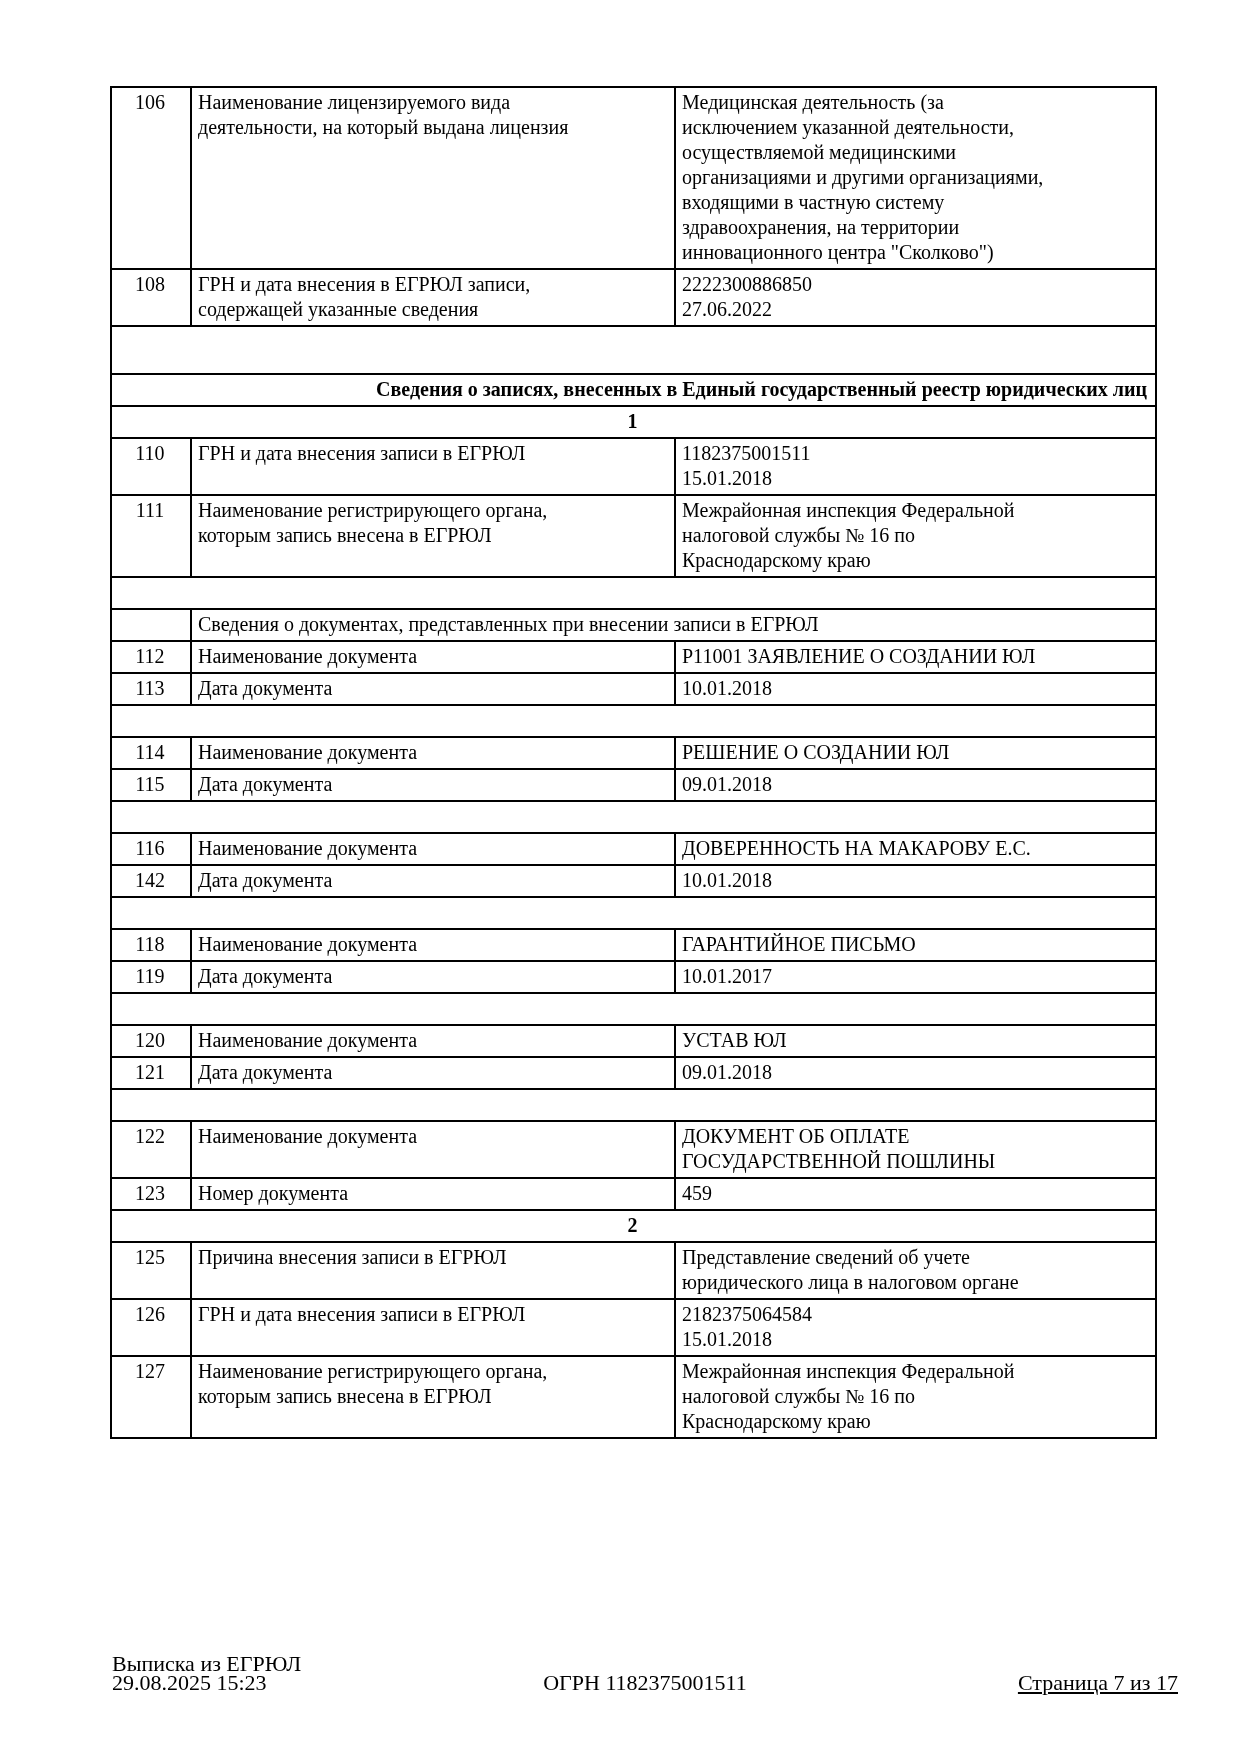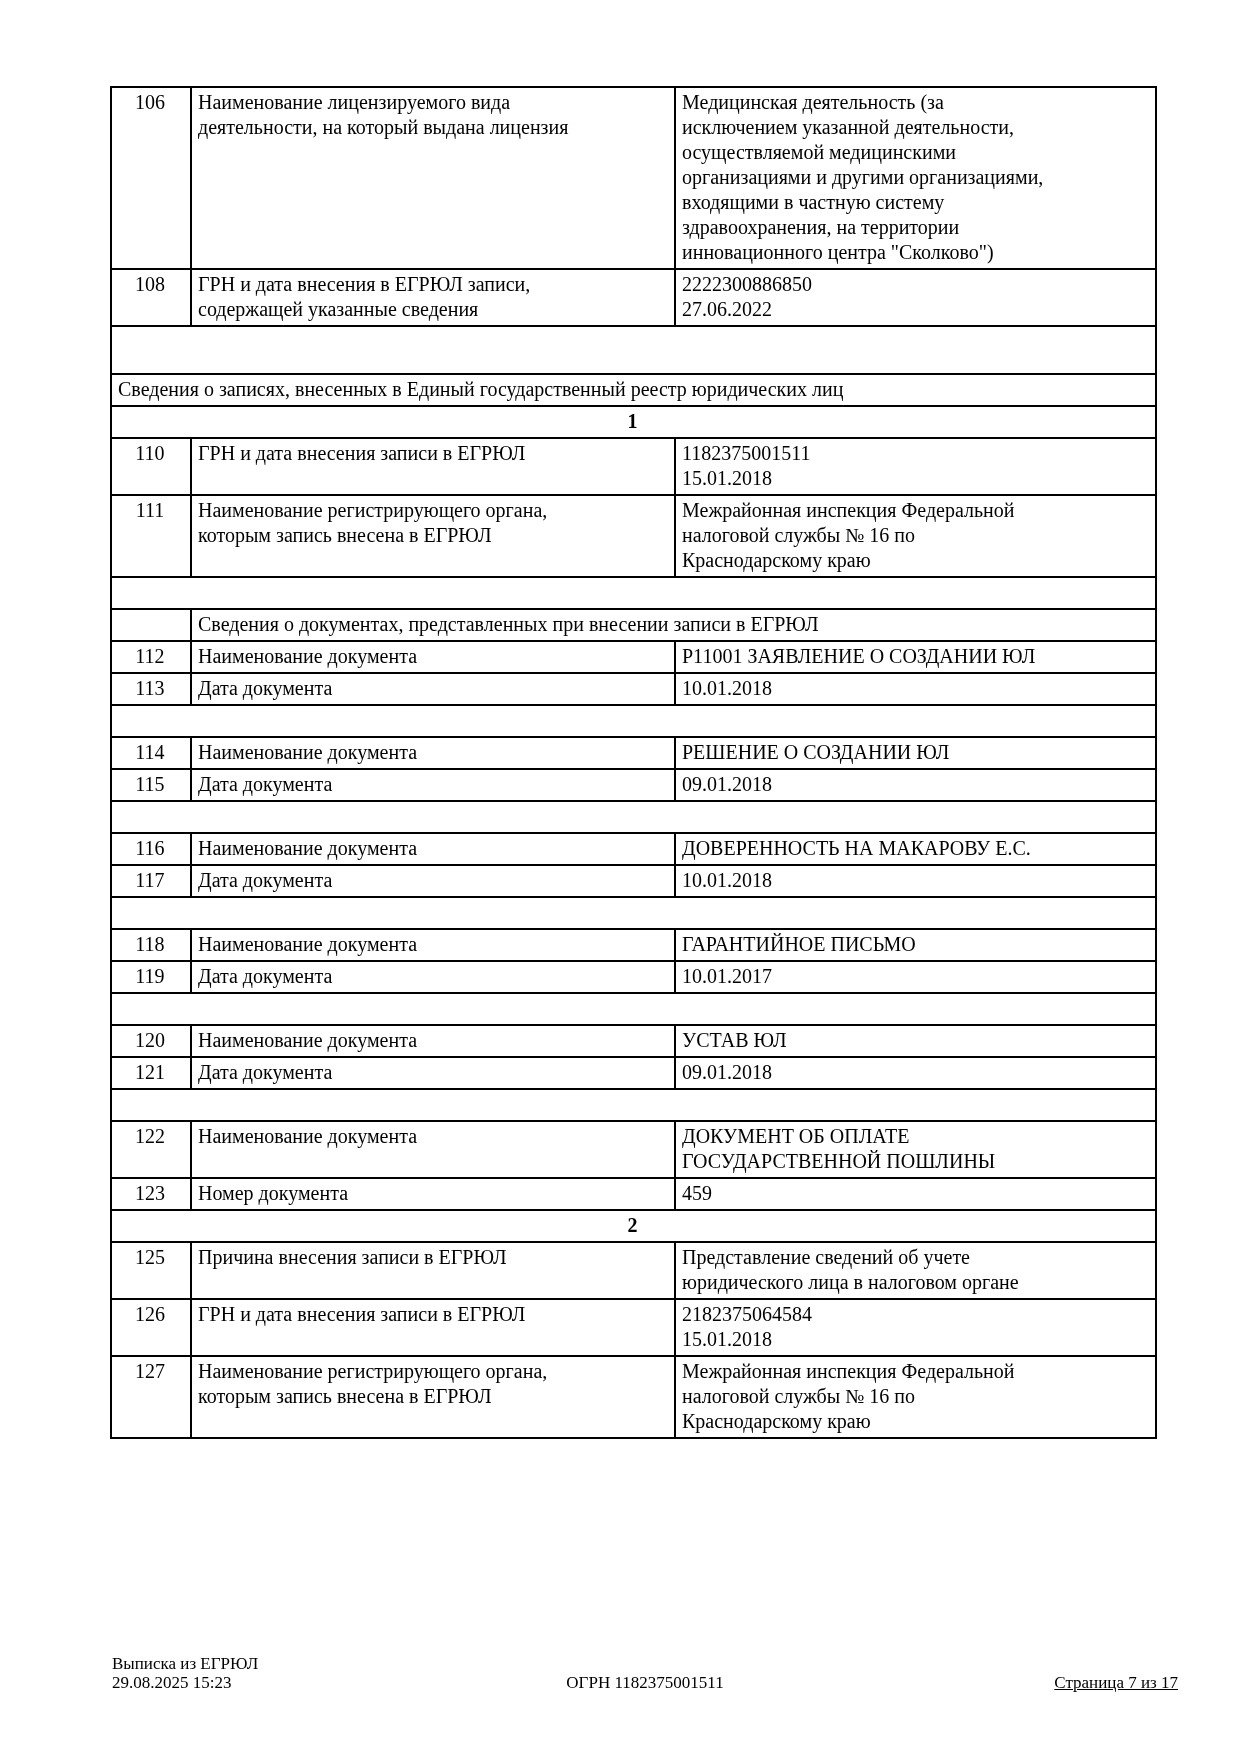--- a/index.html
+++ b/index.html
@@ -35,22 +35,22 @@
   }
   td.c-num {
     text-align: center;
     padding-left: 2px;
     padding-right: 2px;
   }
   td.c-label, td.c-value {
     white-space: pre-line;
   }
   td.c-section {
-    font-weight: normal;
-    text-align: left;
+    font-weight: bold;
+    text-align: right;
     font-size: 21px;
     line-height: 26px;
     padding: 5px 6px;
   }
   td.c-entry {
     font-weight: bold;
     text-align: center;
     font-size: 21px;
     line-height: 26px;
     padding: 3px 6px;
@@ -65,21 +65,21 @@
   tr.sp-lg td.c-spacer {
     height: 46px;
     padding: 0;
   }
   .footer {
     position: absolute;
     left: 112px;
     top: 1650px;
     width: 1066px;
     height: 42px;
-    font-size: 17px;
+    font-size: 22px;
     line-height: 19px;
   }
   .f-left {
     position: absolute;
     left: 0;
     bottom: 0;
   }
   .f-center {
     position: absolute;
     left: 50%;
@@ -179,21 +179,21 @@
         </tr>
         <tr class="sp">
           <td class="c-spacer" colspan="3"></td>
         </tr>
         <tr>
           <td class="c-num">116</td>
           <td class="c-label">Наименование документа</td>
           <td class="c-value">ДОВЕРЕННОСТЬ НА МАКАРОВУ Е.С.</td>
         </tr>
         <tr>
-          <td class="c-num">117</td>
+          <td class="c-num">142</td>
           <td class="c-label">Дата документа</td>
           <td class="c-value">10.01.2018</td>
         </tr>
         <tr class="sp">
           <td class="c-spacer" colspan="3"></td>
         </tr>
         <tr>
           <td class="c-num">118</td>
           <td class="c-label">Наименование документа</td>
           <td class="c-value">ГАРАНТИЙНОЕ ПИСЬМО</td>

